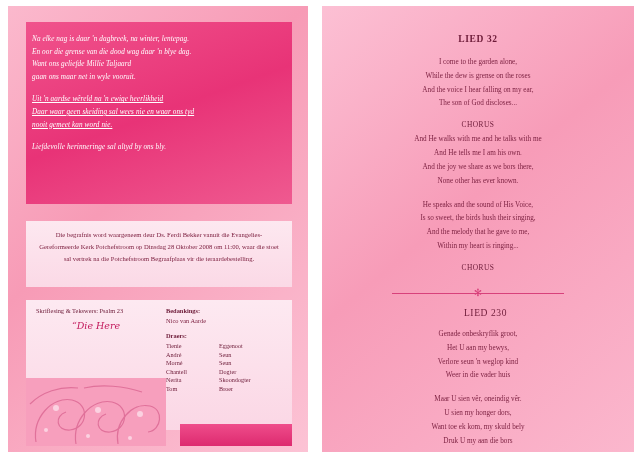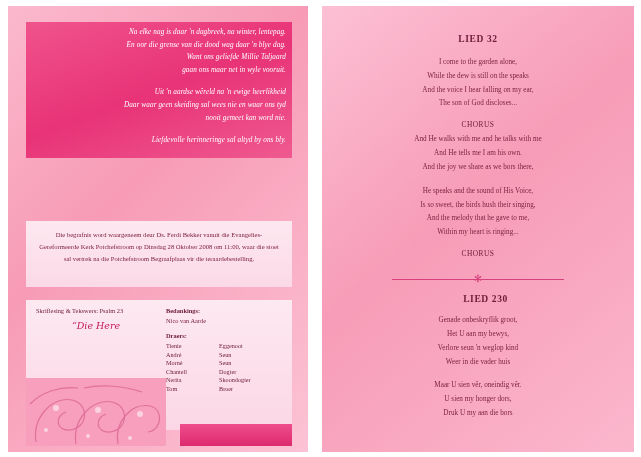--- a/index.html
+++ b/index.html
@@ -28,26 +28,26 @@
     width: 300px;
     height: 446px;
     background: #f9a8c0;
     background: linear-gradient(135deg, #fbb9cd 0%, #f79bb6 40%, #fcc3d5 100%);
   }
   .poem-block {
     position: absolute;
     left: 18px;
     top: 16px;
     width: 266px;
-    height: 136px;
+    height: 182px;
     background: #ef407f;
     background: linear-gradient(160deg, #f0538c 0%, #e83377 50%, #ef5a90 100%);
     color: #ffffff;
-    text-align: right;
-    padding: 4px 6px;
+    text-align: left;
+    padding: 11px 6px;
     box-sizing: border-box;
   }
   .poem-block .stanza {
     font-size: 7.2px;
     line-height: 1.75;
     font-style: italic;
     margin: 0 0 10px 0;
     letter-spacing: 0.1px;
   }
   .poem-block .stanza:last-child { margin-bottom: 0; }
@@ -212,40 +212,40 @@
     left: 50%;
     top: 0;
     transform: translateX(-50%);
     font-size: 10px;
     line-height: 10px;
     color: #d8417b;
     background: transparent;
   }
   .hymn-title-2 {
     font-size: 9.5px;
-    font-weight: bold;
+    font-weight: normal;
     letter-spacing: 0.6px;
     color: #6d1b38;
     margin: 4px 0 10px 0;
     padding-left: 15px;
   }
 </style>
 </head>
 <body>
 
 <div class="page">
 
   <div class="left-panel">
 
     <div class="poem-block">
       <p class="stanza" style="white-space: pre-line;">Na elke nag is daar 'n dagbreek, na winter, lentepag.
 En oor die grense van die dood wag daar 'n blye dag.
 Want ons geliefde Millie Taljaard
 gaan ons maar net in wyle vooruit.</p>
-      <p class="stanza" style="white-space: pre-line;">Uit 'n aardse wêreld na 'n ewige heerlikheid
+      <p class="stanza" style="white-space: pre-line; text-decoration: underline;">Uit 'n aardse wêreld na 'n ewige heerlikheid
 Daar waar geen skeiding sal wees nie en waar ons tyd
 nooit gemeet kan word nie.</p>
       <p class="stanza" style="white-space: pre-line;">Liefdevolle herinneringe sal altyd by ons bly.</p>
     </div>
 
     <div class="service-block">
       <p>Die begrafnis word waargeneem deur Ds. Ferdi Bekker vanuit die Evangelies-Gereformeerde Kerk Potchefstroom op Dinsdag 28 Oktober 2008 om 11:00, waar die stoet sal vertrek na die Potchefstroom Begraafplaas vir die teraardebestelling.</p>
     </div>
 
     <div class="info-block">
@@ -312,29 +312,30 @@
     </div>
 
     <div class="bottom-bar"></div>
   </div>
 
   <div class="right-panel">
 
     <div class="hymn-title">LIED 32</div>
 
     <p class="hymn-line">I come to the garden alone,</p>
-    <p class="hymn-line">While the dew is still on the speaks</p>
+    <p class="hymn-line">While the dew is grense on the roses</p>
     <p class="hymn-line">And the voice I hear falling on my ear,</p>
     <p class="hymn-line">The son of God discloses...</p>
 
     <div class="chorus-label">CHORUS</div>
 
     <p class="hymn-line">And He walks with me and he talks with me</p>
     <p class="hymn-line">And He tells me I am his own.</p>
     <p class="hymn-line">And the joy we share as we bors there,</p>
+    <p class="hymn-line">None other has ever known.</p>
 
     <div class="hymn-gap"></div>
 
     <p class="hymn-line">He speaks and the sound of His Voice,</p>
     <p class="hymn-line">Is so sweet, the birds hush their singing,</p>
     <p class="hymn-line">And the melody that he gave to me,</p>
     <p class="hymn-line">Within my heart is ringing...</p>
 
     <div class="chorus-label">CHORUS</div>
 
@@ -347,18 +348,19 @@
 
     <p class="hymn-line">Genade onbeskryflik groot,</p>
     <p class="hymn-line">Het U aan my bewys,</p>
     <p class="hymn-line">Verlore seun 'n weglop kind</p>
     <p class="hymn-line">Weer in die vader huis</p>
 
     <div class="hymn-gap"></div>
 
     <p class="hymn-line">Maar U sien vêr, oneindig vêr.</p>
     <p class="hymn-line">U sien my honger dors,</p>
+    <p class="hymn-line">Want toe ek kom, my skuld bely</p>
     <p class="hymn-line">Druk U my aan die bors</p>
 
     <div class="hymn-gap"></div>
 
   </div>
 </div>
 
 </body></html>

